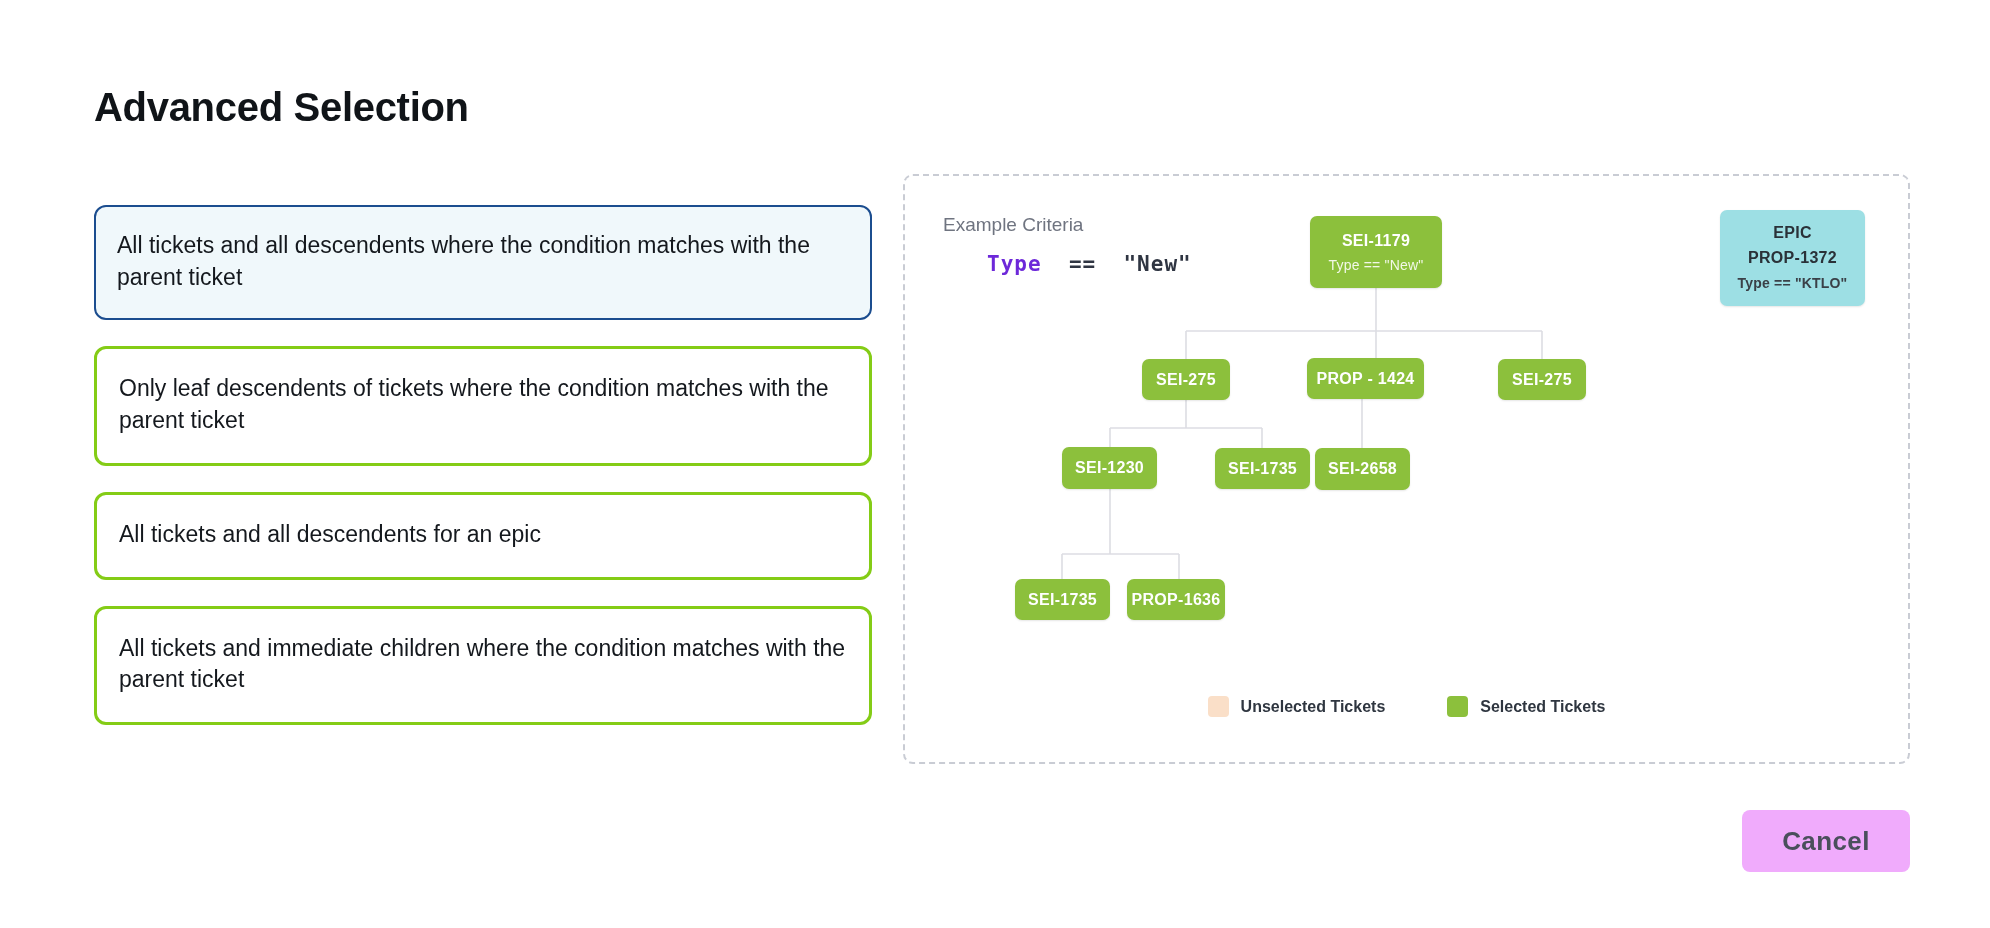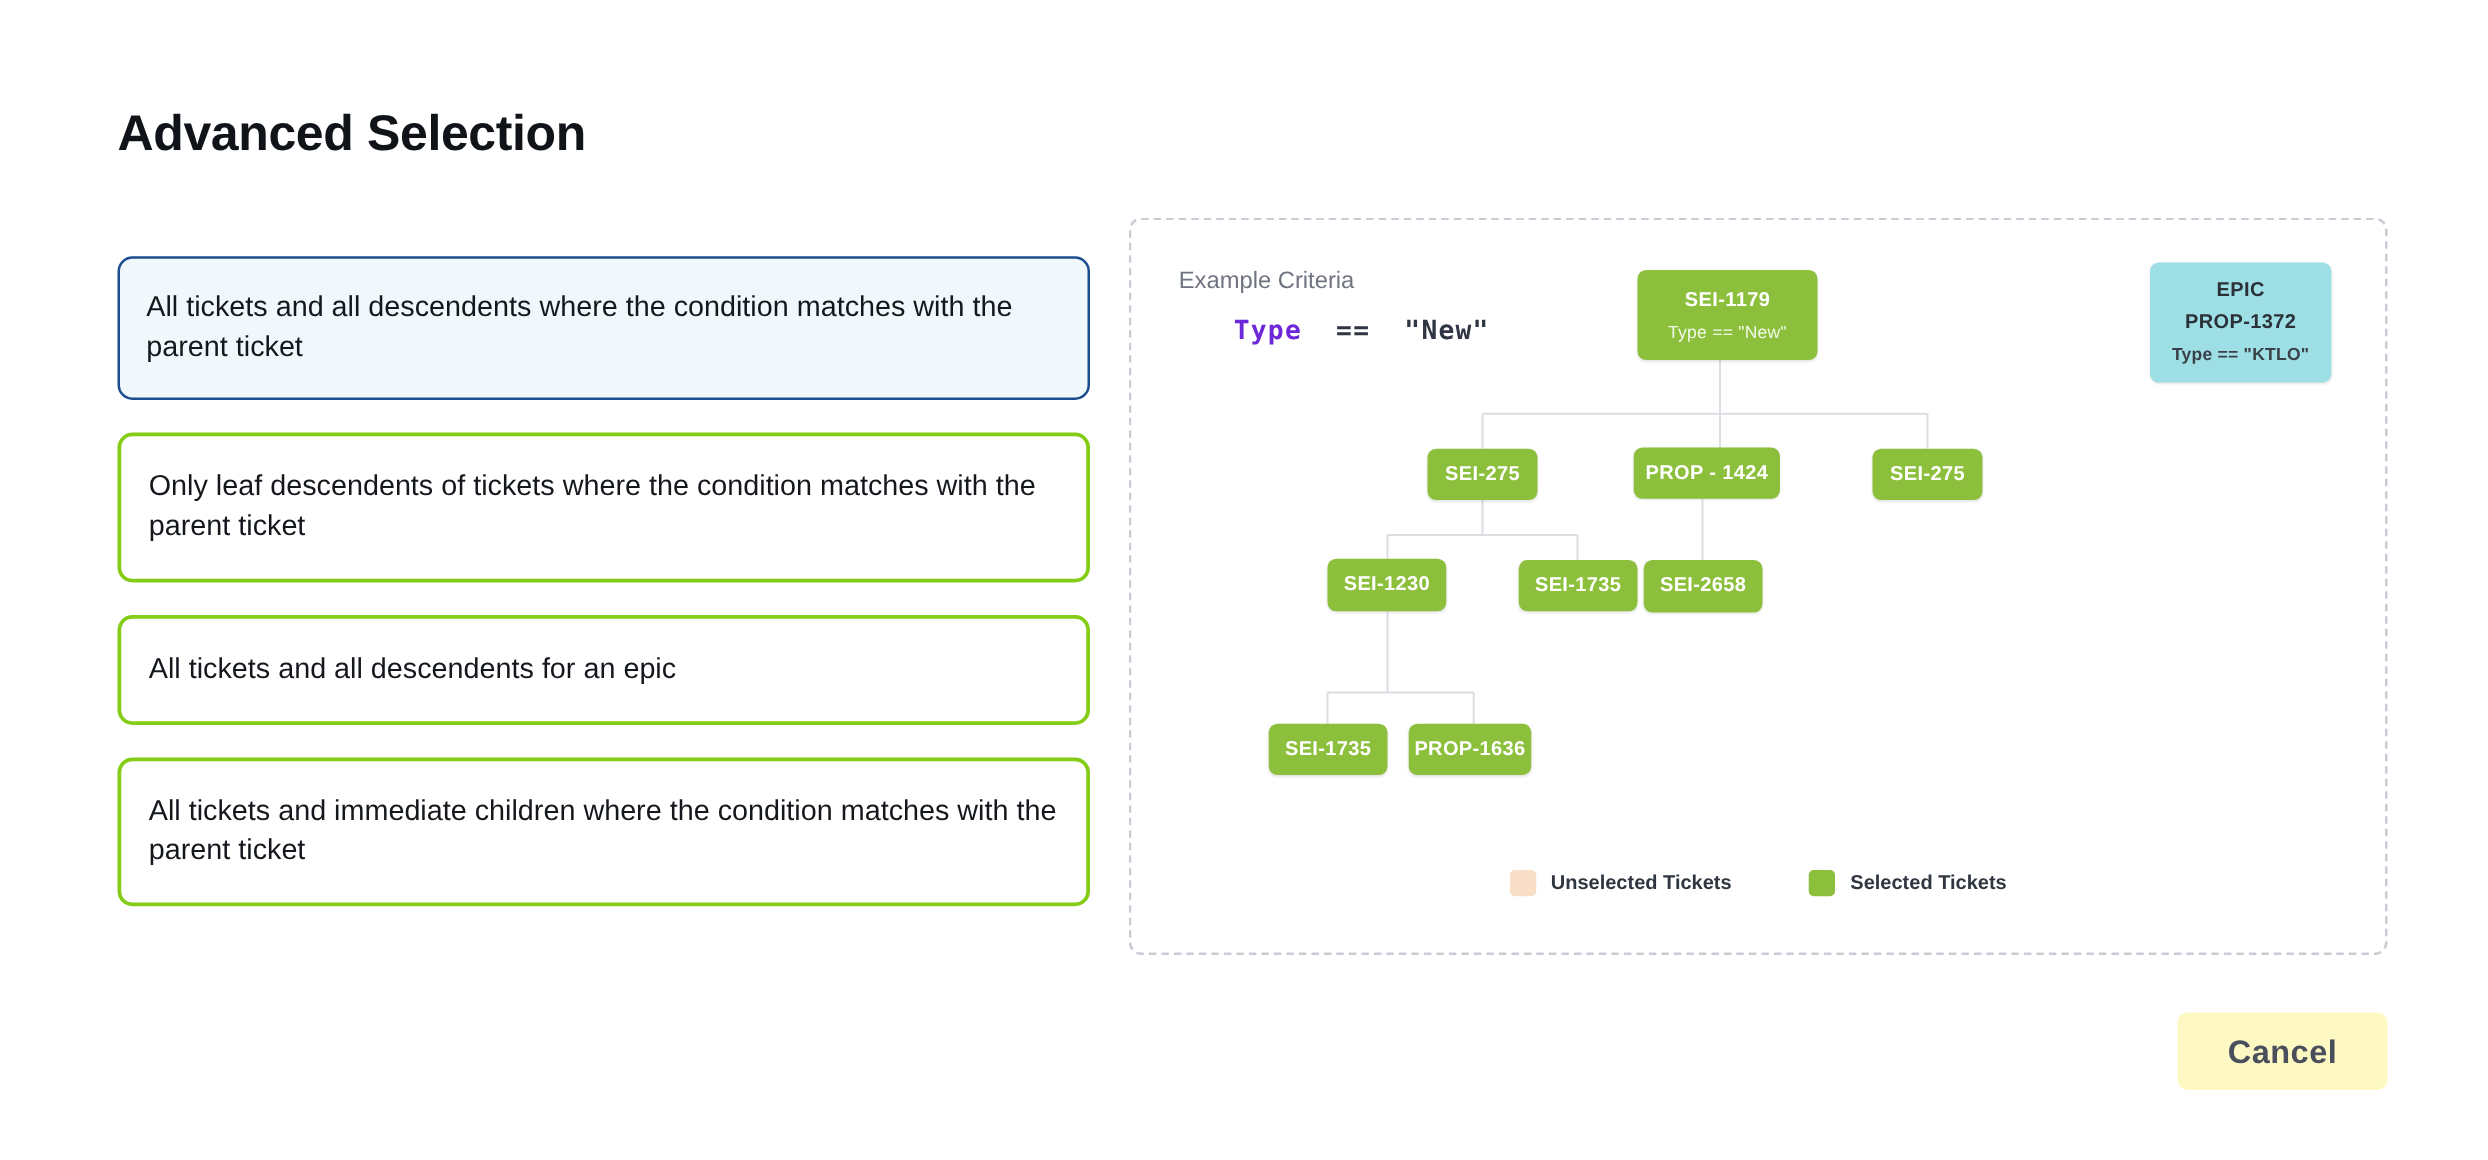--- a/index.html
+++ b/index.html
@@ -115,21 +115,21 @@
   .btn {
     border: none;
     border-radius: 8px;
     font-size: 26px;
     font-weight: bold;
     font-family: "Liberation Sans", sans-serif;
     cursor: pointer;
     letter-spacing: 0.4px;
   }
   .btn-cancel {
-    background: #fef9c3;
+    background: #f0abfc;
     color: #4a4f5c;
     width: 168px; height: 62px;
   }
   .btn-save {
     background: #3a78cf;
     color: #ffffff;
     width: 136px; height: 62px;
   }
 </style>
 </head>
@@ -181,21 +181,21 @@
 
         <path d="M457,223 L457,272"></path>
 
         <path d="M205,313 L205,378"></path>
         <path d="M157,378 L274,378"></path>
         <path d="M157,378 L157,403"></path>
         <path d="M274,378 L274,403"></path>
       </g>
     </svg>
 
-    <div class="node" style="left:405px;top:40px;width:144px;height:72px;">
+    <div class="node" style="left:405px;top:40px;width:132px;height:72px;">
       <span>SEI-1179</span>
       <span class="sub">Type == "New"</span>
     </div>
 
     <div class="node epic" style="left:815px;top:34px;width:145px;height:96px;">
       <span>EPIC</span>
       <span class="id">PROP-1372</span>
       <span class="sub">Type == "KTLO"</span>
     </div>
 

